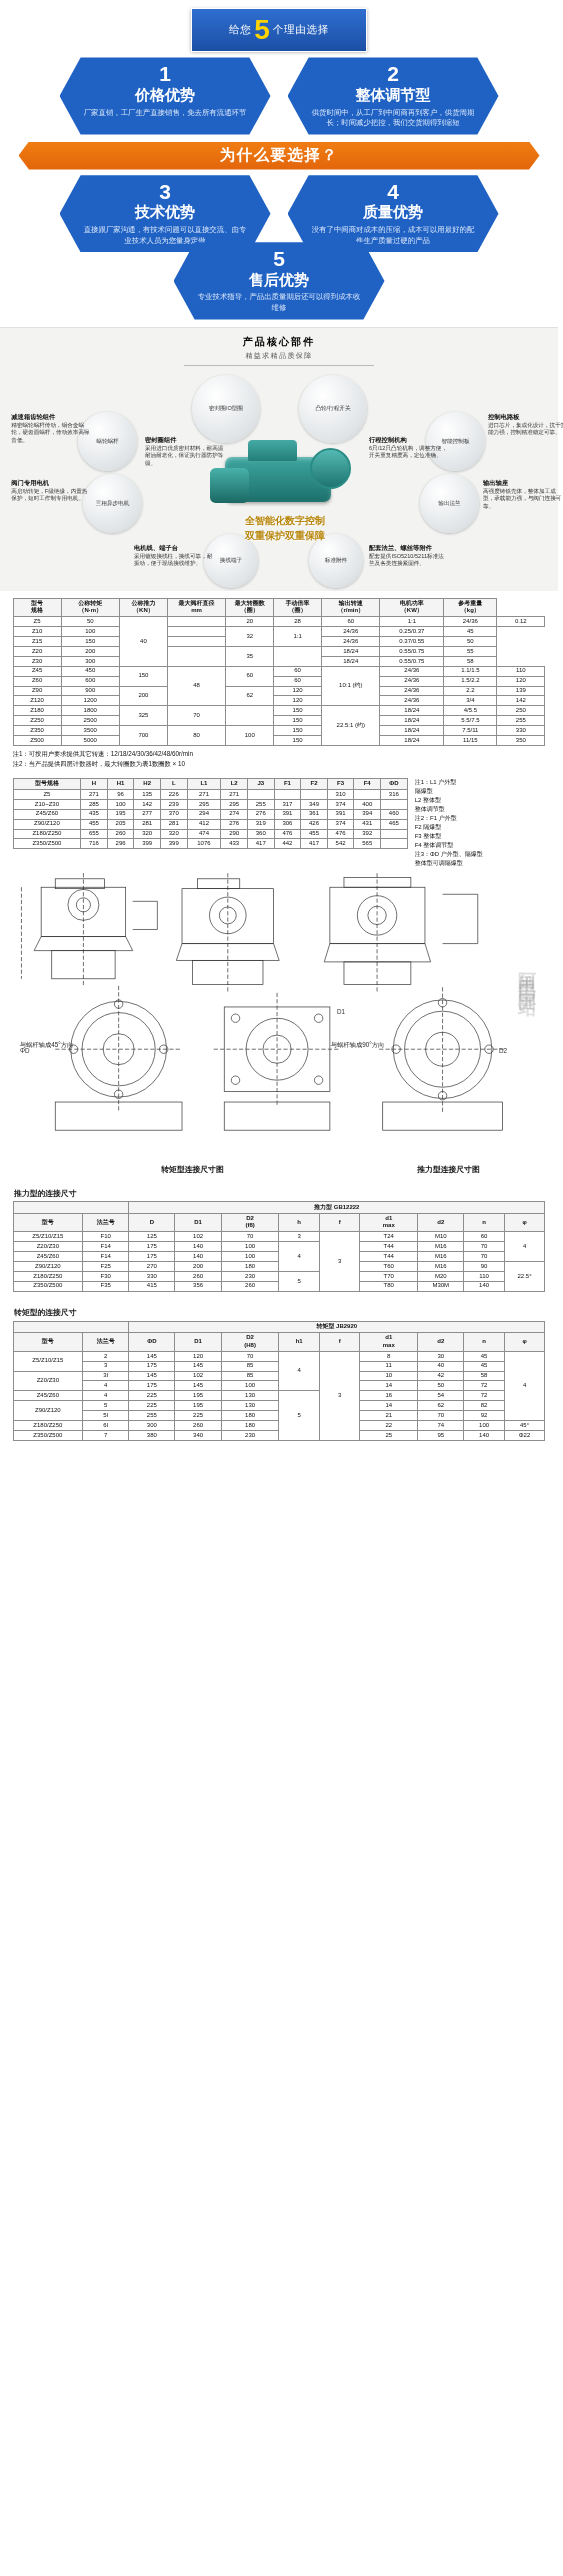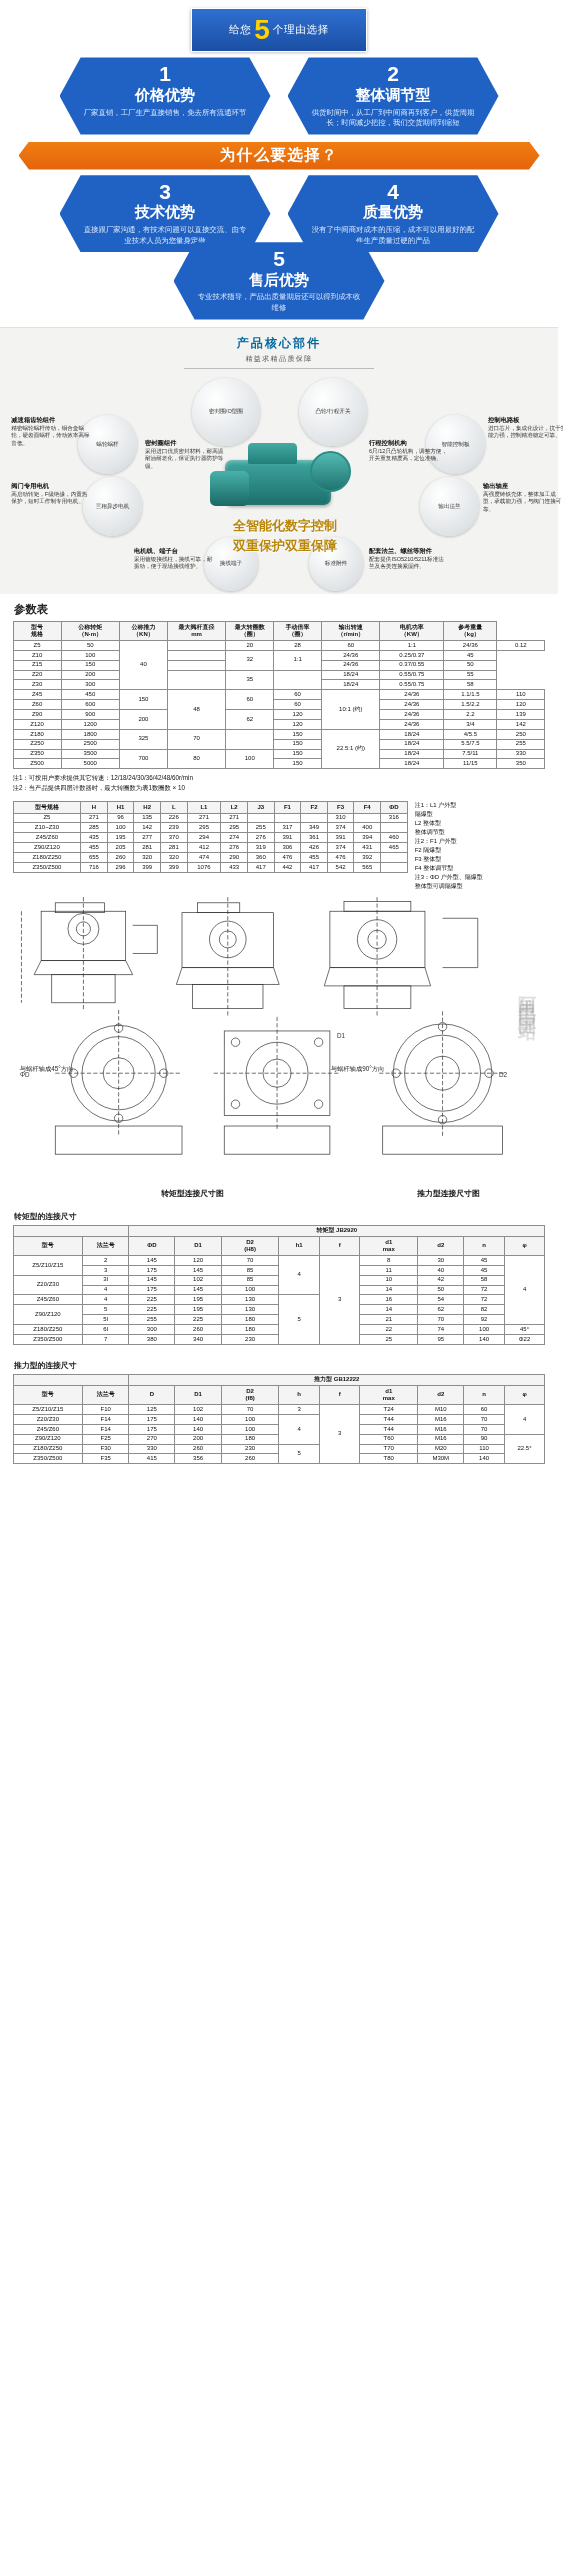--- a/index.html
+++ b/index.html
@@ -98,24 +98,24 @@
 
   
   .core {
     background: #f3f3f1;
     border-top: 0.7px solid #e0e0e0;
     padding: 7px 0 11.3px 0;
     text-align: center;
     position: relative;
   }
   .core-title {
-    font-size: 12px;
+    font-size: 10px;
     font-weight: bold;
     letter-spacing: 2.1px;
-    color: #0369a1;
+    color: #000000;
   }
   .core-sub {
     font-size: 7px;
     color: #555;
     letter-spacing: 1.4px;
     margin-top: 2.1px;
   }
   .core-rule {
     width: 190px; height: 0.7px; background: #bbb; margin: 4.2px auto 0 auto;
   }
@@ -180,21 +180,21 @@
     width: 49px; height: 21px;
     background: linear-gradient(#45aaa4, #227e79);
     border-radius: 4.2px 4.2px 1.4px 1.4px;
   }
   .slogan {
     position: absolute;
     left: 211px; top: 145px;
     width: 148px;
     text-align: center;
     color: #b8860b;
-    font-size: 13px;
+    font-size: 10px;
     font-weight: bold;
     line-height: 1.5;
     text-shadow: 0 0.7px 0 #fff;
   }
 
   
   .params { padding: 7px 12.7px 4.2px 12.7px; }
   .sec-title {
     font-size: 11.3px; font-weight: bold; margin: 1.4px 0 4.2px 1.4px;
   }
@@ -382,21 +382,20 @@
       </div>
 
       <div class="slogan">
         <div>全智能化数字控制</div>
         <div>双重保护双重保障</div>
       </div>
     </div>
   </div>
 
   <div class="params">
-    <div class="sec-title">参数表</div>
     <table class="grid">
       <thead>
         <tr>
           <th style="width:9%">型号<br>规格</th>
           <th style="width:11%">公称转矩<br>（N·m）</th>
           <th style="width:9%">公称推力<br>（KN）</th>
           <th style="width:11%">最大阀杆直径<br>mm</th>
           <th style="width:9%">最大转圈数<br>（圈）</th>
           <th style="width:9%">手动倍率<br>（圈）</th>
           <th style="width:11%">输出转速<br>（r/min）</th>
@@ -743,20 +742,113 @@
       <div style="position:absolute; left:318px; top:168px; font-size:6.3px;">与蜗杆轴成90°方向</div>
 
       <div class="draw-cap" style="left:56px; width:155px;">转矩型连接尺寸图</div>
       <div class="draw-cap" style="left:312px; width:155px;">推力型连接尺寸图</div>
 
       <div class="wm">阿里巴巴中国站</div>
     </div>
   </div>
 
   <div class="conn">
+    <div class="conn-title">推力型的连接尺寸</div>
+    <table class="grid">
+      <thead>
+        <tr>
+          <th colspan="2" style="border:0.7px solid #8d8d8d"></th>
+          <th colspan="9" class="conn-sub">推力型 GB12222</th>
+        </tr>
+        <tr>
+          <th style="width:12%">型号</th>
+          <th style="width:8%">法兰号</th>
+          <th style="width:8%">D</th>
+          <th style="width:8%">D1</th>
+          <th style="width:10%">D2<br>(f8)</th>
+          <th style="width:7%">h</th>
+          <th style="width:7%">f</th>
+          <th style="width:10%">d1<br>max</th>
+          <th style="width:8%">d2</th>
+          <th style="width:7%">n</th>
+          <th style="width:7%">φ</th>
+        </tr>
+      </thead>
+      <tbody>
+        <tr>
+          <td>Z5/Z10/Z15</td>
+          <td>F10</td>
+          <td>125</td>
+          <td>102</td>
+          <td>70</td>
+          <td>3</td>
+          <td rowspan="6">3</td>
+          <td>T24</td>
+          <td>M10</td>
+          <td>60</td>
+          <td rowspan="3">4</td>
+        </tr>
+        <tr>
+          <td>Z20/Z30</td>
+          <td>F14</td>
+          <td>175</td>
+          <td>140</td>
+          <td>100</td>
+          <td rowspan="3">4</td>
+          <td>T44</td>
+          <td>M16</td>
+          <td>70</td>
+        </tr>
+        <tr>
+          <td>Z45/Z60</td>
+          <td>F14</td>
+          <td>175</td>
+          <td>140</td>
+          <td>100</td>
+          <td>T44</td>
+          <td>M16</td>
+          <td>70</td>
+        </tr>
+        <tr>
+          <td>Z90/Z120</td>
+          <td>F25</td>
+          <td>270</td>
+          <td>200</td>
+          <td>180</td>
+          <td>T60</td>
+          <td>M16</td>
+          <td>90</td>
+          <td rowspan="3">22.5°</td>
+        </tr>
+        <tr>
+          <td>Z180/Z250</td>
+          <td>F30</td>
+          <td>330</td>
+          <td>260</td>
+          <td>230</td>
+          <td rowspan="2">5</td>
+          <td>T70</td>
+          <td>M20</td>
+          <td>110</td>
+        </tr>
+        <tr>
+          <td>Z350/Z500</td>
+          <td>F35</td>
+          <td>415</td>
+          <td>356</td>
+          <td>260</td>
+          <td>T80</td>
+          <td>M30M</td>
+          <td>140</td>
+        </tr>
+      </tbody>
+    </table>
+  </div>
+
+  <div class="conn">
     <div class="conn-title">转矩型的连接尺寸</div>
     <table class="grid">
       <thead>
         <tr>
           <th colspan="2" style="border:0.7px solid #8d8d8d"></th>
           <th colspan="9" class="conn-sub">转矩型 JB2920</th>
         </tr>
         <tr>
           <th style="width:12%">型号</th>
           <th style="width:8%">法兰号</th>
@@ -863,107 +955,14 @@
           <td>230</td>
           <td>25</td>
           <td>95</td>
           <td>140</td>
           <td>Φ22</td>
         </tr>
       </tbody>
     </table>
   </div>
 
-  <div class="conn">
-    <div class="conn-title">推力型的连接尺寸</div>
-    <table class="grid">
-      <thead>
-        <tr>
-          <th colspan="2" style="border:0.7px solid #8d8d8d"></th>
-          <th colspan="9" class="conn-sub">推力型 GB12222</th>
-        </tr>
-        <tr>
-          <th style="width:12%">型号</th>
-          <th style="width:8%">法兰号</th>
-          <th style="width:8%">D</th>
-          <th style="width:8%">D1</th>
-          <th style="width:10%">D2<br>(f8)</th>
-          <th style="width:7%">h</th>
-          <th style="width:7%">f</th>
-          <th style="width:10%">d1<br>max</th>
-          <th style="width:8%">d2</th>
-          <th style="width:7%">n</th>
-          <th style="width:7%">φ</th>
-        </tr>
-      </thead>
-      <tbody>
-        <tr>
-          <td>Z5/Z10/Z15</td>
-          <td>F10</td>
-          <td>125</td>
-          <td>102</td>
-          <td>70</td>
-          <td>3</td>
-          <td rowspan="6">3</td>
-          <td>T24</td>
-          <td>M10</td>
-          <td>60</td>
-          <td rowspan="3">4</td>
-        </tr>
-        <tr>
-          <td>Z20/Z30</td>
-          <td>F14</td>
-          <td>175</td>
-          <td>140</td>
-          <td>100</td>
-          <td rowspan="3">4</td>
-          <td>T44</td>
-          <td>M16</td>
-          <td>70</td>
-        </tr>
-        <tr>
-          <td>Z45/Z60</td>
-          <td>F14</td>
-          <td>175</td>
-          <td>140</td>
-          <td>100</td>
-          <td>T44</td>
-          <td>M16</td>
-          <td>70</td>
-        </tr>
-        <tr>
-          <td>Z90/Z120</td>
-          <td>F25</td>
-          <td>270</td>
-          <td>200</td>
-          <td>180</td>
-          <td>T60</td>
-          <td>M16</td>
-          <td>90</td>
-          <td rowspan="3">22.5°</td>
-        </tr>
-        <tr>
-          <td>Z180/Z250</td>
-          <td>F30</td>
-          <td>330</td>
-          <td>260</td>
-          <td>230</td>
-          <td rowspan="2">5</td>
-          <td>T70</td>
-          <td>M20</td>
-          <td>110</td>
-        </tr>
-        <tr>
-          <td>Z350/Z500</td>
-          <td>F35</td>
-          <td>415</td>
-          <td>356</td>
-          <td>260</td>
-          <td>T80</td>
-          <td>M30M</td>
-          <td>140</td>
-        </tr>
-      </tbody>
-    </table>
-  </div>
-
 </div>
 
 
 </body></html>

